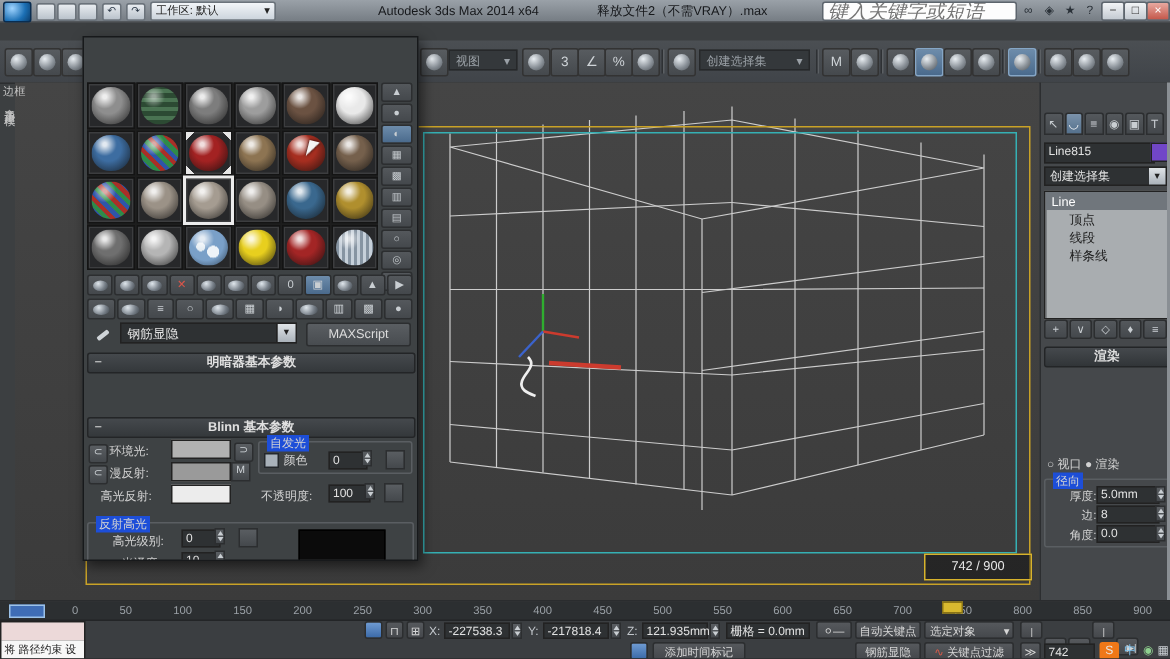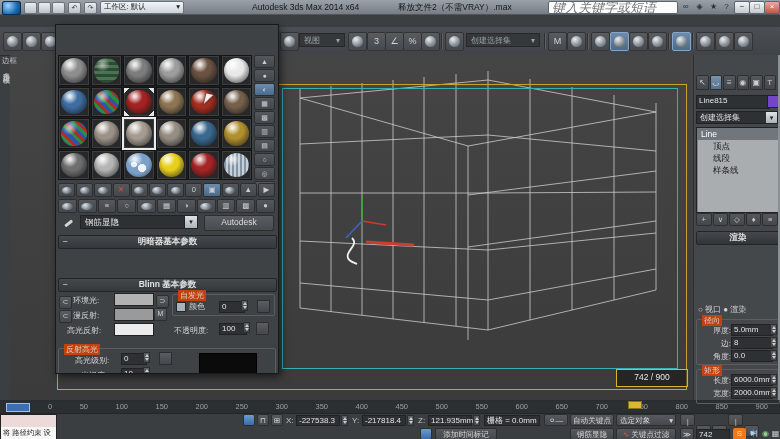--- a/index.html
+++ b/index.html
@@ -128,21 +128,21 @@
        padding:0 2px;text-align:left;}
   .spin{position:absolute;width:7px;height:11px;background:linear-gradient(#5a5e62,#44484c);
         border:1px solid #2c2e30;box-sizing:border-box;}
   .spin::before,.spin::after{content:"";position:absolute;left:1px;border-left:2px solid transparent;
         border-right:2px solid transparent;}
   .spin::before{top:1px;border-bottom:3px solid #c9ced2;}
   .spin::after{bottom:1px;border-top:3px solid #c9ced2;}
   .mapbtn{position:absolute;width:11px;height:11px;background:linear-gradient(#5a5e62,#44484c);
         border:1px solid #2c2e30;color:#cfd4d8;font-size:7px;line-height:10px;text-align:center;}
   .groupbox{position:absolute;border:1px solid #5a5e62;border-radius:2px;}
-  .grouplbl{position:absolute;top:-5px;left:5px;background:#c2410c;padding:0 2px;font-size:8px;color:#d2d2d2;}
+  .grouplbl{position:absolute;top:-5px;left:5px;background:#1d4ed8;padding:0 2px;font-size:8px;color:#d2d2d2;}
   #me-preview{position:absolute;left:140px;top:4px;width:56px;height:23px;background:#0b0b0b;border:1px solid #000;}
   
   #cmd-panel{left:693px;top:55px;width:87px;height:345px;background:#45484b;border-left:1px solid #2c2e30;z-index:5;}
   #cp-tabs{left:2px;top:20px;width:80px;height:15px;display:flex;gap:1px;}
   .cp-tab{flex:1;background:linear-gradient(#54585c,#43474b);border:1px solid #2c2e30;color:#c9ced2;
           font-size:8px;line-height:13px;text-align:center;border-radius:2px 2px 0 0;}
   .cp-tab.active{background:linear-gradient(#7b93ab,#54708c);color:#fff;}
   #obj-name{left:2px;top:40px;width:68px;height:12px;}
   #obj-color{left:73px;top:40px;width:11px;height:11px;border:1px solid #222;}
   #mod-dd{left:2px;top:56px;width:82px;height:13px;background:#2e3133;border:1px solid #222;color:#e2e2e2;
@@ -494,21 +494,21 @@
       <div class="hbtn">●</div>
     </div>
     <div id="me-namerow" class="abs">
       <div id="pipette">
           <i></i>
         </div>
       <div id="mat-name-dd">
         <span>钢筋显隐</span>
         <span class="arr">▾</span>
       </div>
-      <div id="mat-type-btn">Autodesk</div>
+      <div id="mat-type-btn">MAXScript</div>
     </div>
     <div class="rollout abs" style="top:210px">
       <span class="minus">−</span>
       <span>明暗器基本参数</span>
     </div>
     <div class="rollout abs" style="top:253px">
       <span class="minus">−</span>
       <span>Blinn 基本参数</span>
     </div>
     <div class="abs" style="left:0;top:267px;width:222px;height:50px">
@@ -600,36 +600,20 @@
             <span class="fld pfld">8</span>
             <i class="spin"></i>
           </div>
           <div class="prow">
             <span class="plbl">角度:</span>
             <span class="fld pfld">0.0</span>
             <i class="spin"></i>
           </div>
         </div>
     </div>
-    <div class="groupbox abs" style="left:2px;top:314px;width:82px;height:33px">
-      <span class="grouplbl">矩形</span>
-      <div style="position:absolute;left:0;top:3px;width:82px">
-
-      <div class="prow">
-            <span class="plbl">长度:</span>
-            <span class="fld pfld">6000.0mm</span>
-            <i class="spin"></i>
-          </div>
-          <div class="prow">
-            <span class="plbl">宽度:</span>
-            <span class="fld pfld">2000.0mm</span>
-            <i class="spin"></i>
-          </div>
-        </div>
-    </div>
     <div class="abs" style="left:84px;top:0;width:3px;height:345px;background:#8a8f94"></div>
   </div>
 
   <div id="bottom" class="abs">
     <div id="ruler" class="abs">
       <div id="trackkey"></div>
       <div id="ticks">
 
       <span class="tick">0</span>
           <span class="tick">50</span>

